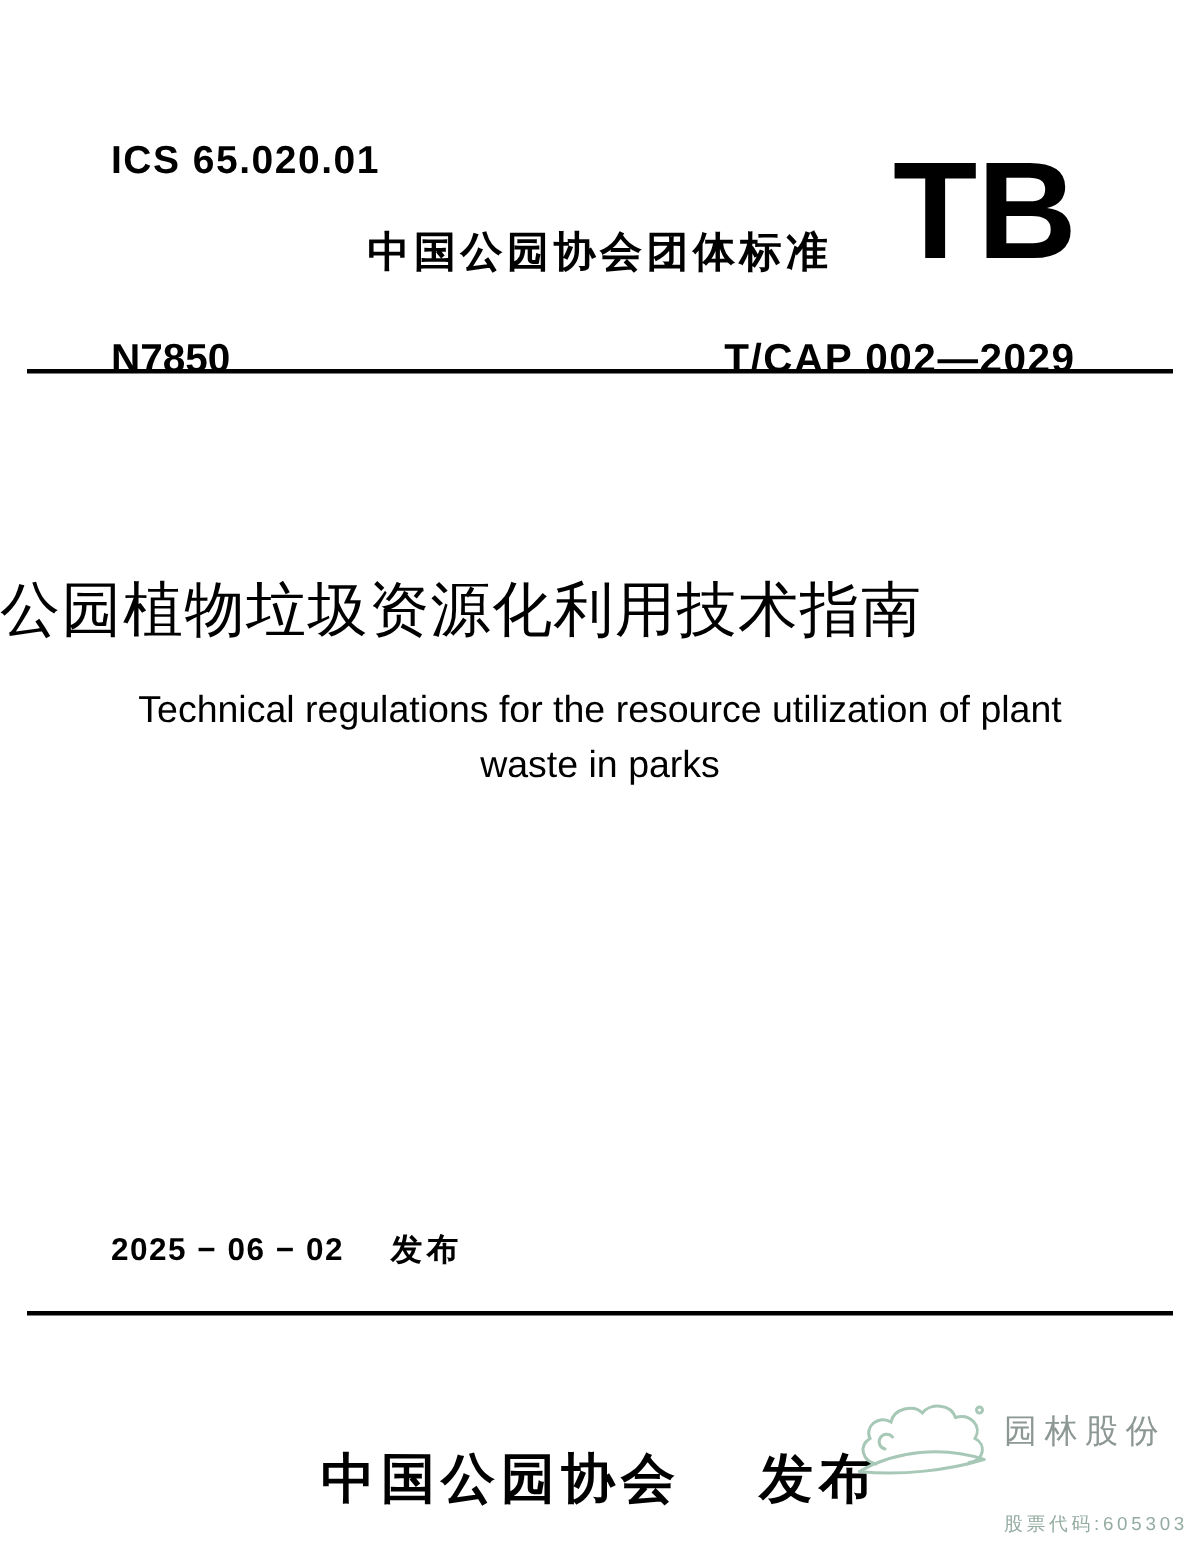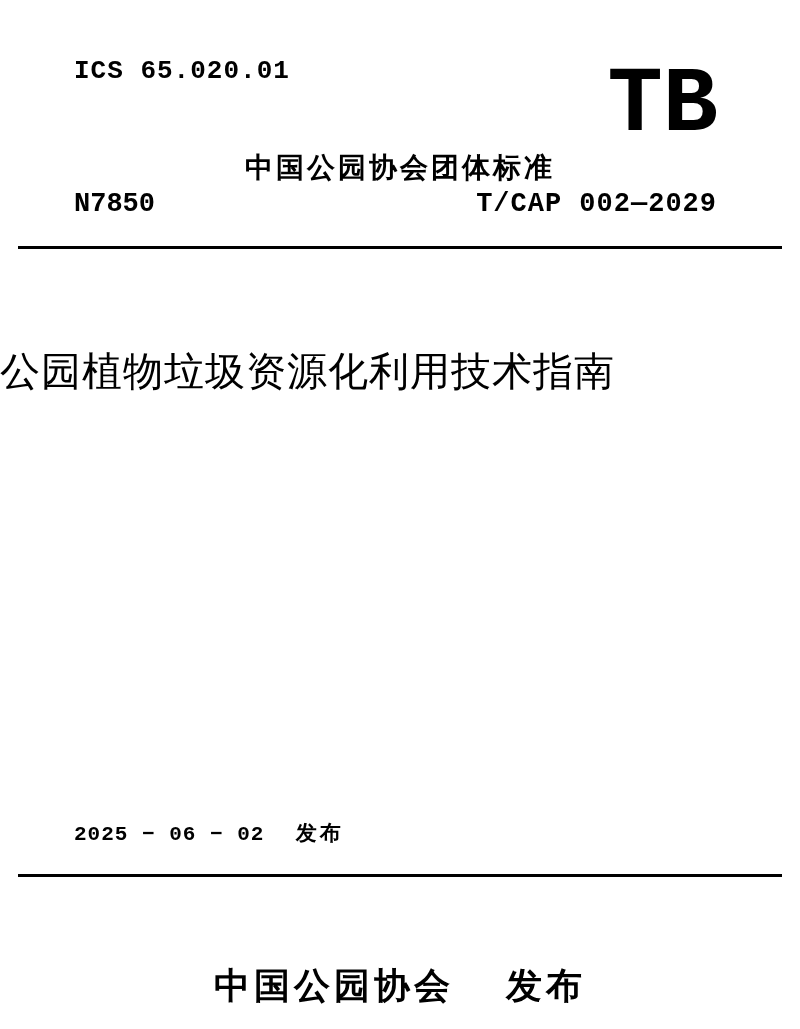--- a/index.html
+++ b/index.html
@@ -1,20 +1,20 @@
 <!DOCTYPE html>
 <html style="--logo-color: #a7c8b7; --company-color: #8d9894; --stock-color: #94aba0;"><head>
 <meta charset="utf-8">
 <style>
   html,body{margin:0;padding:0;background:#fff;}
   #page{
     position:relative;width:800px;height:1029px;background:#ffffff;color:#000;
     overflow:hidden;font-family:"Liberation Serif","DejaVu Serif",serif;
   }
-  .serif{font-family:Liberation Mono, monospace;}
+  .serif{font-family:Liberation Sans, sans-serif;margin-top:35px;}
   .hei{font-family:"Liberation Sans","DejaVu Sans",sans-serif;margin-top:41px;}
 
   .ics{position:absolute;left:74px;top:56px;font-size:26px;font-weight:bold;letter-spacing:1px;}
   .society{position:absolute;left:0;right:0;top:108px;text-align:center;
            font-size:28px;font-weight:bold;letter-spacing:3px;}
   .mark{position:absolute;right:82px;top:60px;font-size:92px;line-height:1;font-weight:bold;}
   .filing{position:absolute;left:74px;top:189px;font-size:27px;font-weight:bold;}
   .stdno{position:absolute;right:83px;top:189px;font-size:27px;font-weight:bold;letter-spacing:1px;}
   .rule{position:absolute;left:18px;right:18px;height:3px;background:#000;}
   .rule-top{top:246px;}
@@ -54,27 +54,44 @@
   <div class="mark serif">TB</div>
 
   <div class="filing serif">N7850</div>
 
   <div class="stdno serif">T/CAP 002—2029</div>
 
   <div class="rule rule-top"></div>
 
   <div class="title-zh serif">公园植物垃圾资源化利用技术指南</div>
 
+  <div class="title-en serif">
+    <div>Technical regulations for the resource utilization of plant</div>
+    <div>waste in parks</div>
+  </div>
 
   <div class="date-row date-left">
     <span class="dt serif">2025 − 06 − 02</span>
     <span class="lbl hei">发布</span>
   </div>
 
 
   <div class="rule rule-bottom"></div>
 
   <div class="publisher hei">
     <span>中国公园协会</span><span class="action">发布</span>
   </div>
 
+  <div class="watermark">
+    <svg class="logo" viewBox="0 0 92 58">
+      <path d="M15 43 C6 41 3 31 11 26 C7 18 17 10 25 15 C27 6 40 3 46 9 C51 2 65 3 68 12 C78 9 86 18 81 26 C89 30 87 41 77 42"></path>
+      <path d="M21 33 a5 5 0 1 1 5 -8"></path>
+      <path d="M4 48 C28 34 60 31 87 40"></path>
+      <path d="M4 48 C32 51 64 47 87 40"></path>
+      <circle cx="84" cy="7" r="2"></circle>
+    </svg>
+    <div class="wm-text">
+      <div class="wm-company hei">园林股份</div>
+      <div class="wm-stock hei">股票代码:605303</div>
+    </div>
+  </div>
 
 </div>
 
 </body></html>

